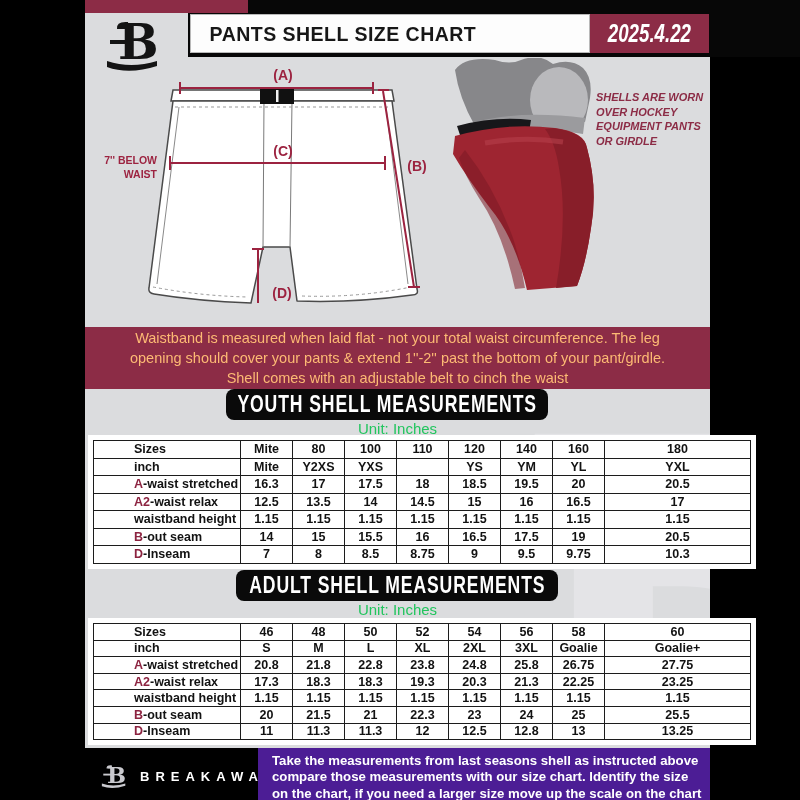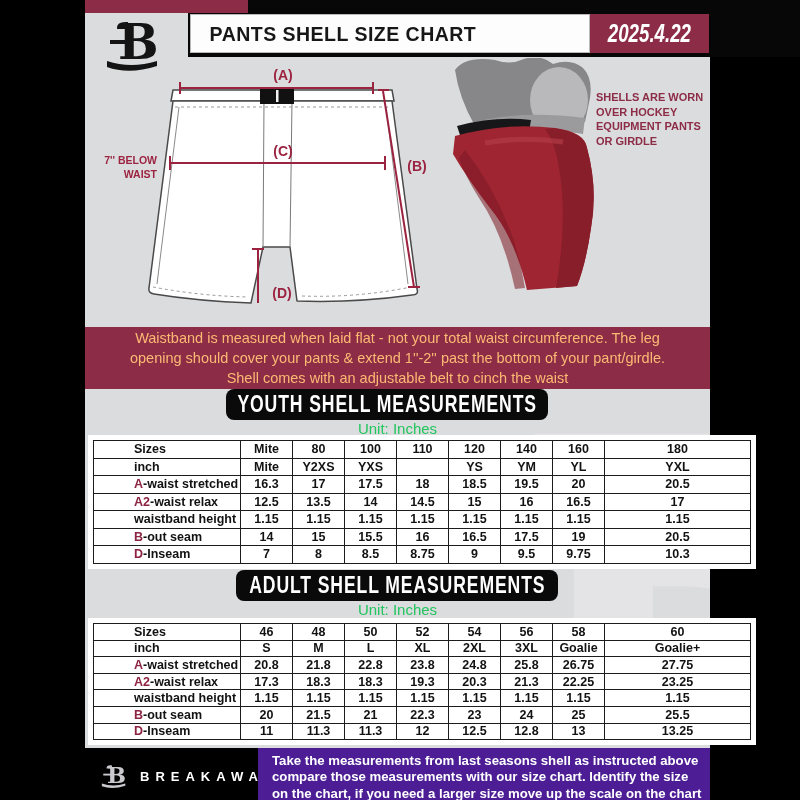--- a/index.html
+++ b/index.html
@@ -25,21 +25,21 @@
             display:flex;align-items:center;justify-content:center;font-style:italic;}
   .date-text{color:#fff;font-size:24px;font-weight:700;transform:scaleX(.78) scaleY(1.05);white-space:nowrap;}
   .logo-top{left:103px;top:16px;z-index:5;}
 
   
   .diagram-svg{left:145px;top:60px;z-index:2;}
   .meas-label{z-index:3;color:#9c2340;font-weight:700;font-size:14px;text-align:center;}
   .note{z-index:3;color:#9c2340;font-weight:700;font-size:10.5px;line-height:1.3;text-align:right;}
   .pants-photo{left:435px;top:58px;z-index:2;}
   .photo-caption{left:596px;top:90px;width:120px;z-index:3;color:#8c2c46;
-                 font-size:11px;font-weight:700;line-height:1.32;}
+                 font-size:11px;font-weight:700;line-height:1.32;font-style:italic;}
 
   
   .info-banner{left:85px;top:327px;width:625px;height:62px;background:#8c2c46;z-index:2;
                display:flex;align-items:center;justify-content:center;}
   .info-banner-text{color:#fdba74;font-size:14.5px;font-weight:400;line-height:1.38;text-align:center;width:100%;}
 
   .section-box{width:322px;height:31px;background:#0a0a0a;border-radius:8px;z-index:3;
                display:flex;align-items:center;justify-content:center;}
   .section-title{color:#fff;font-size:20px;font-weight:700;letter-spacing:1px;white-space:nowrap;
                  transform:scaleX(.88) scaleY(1.22);}

